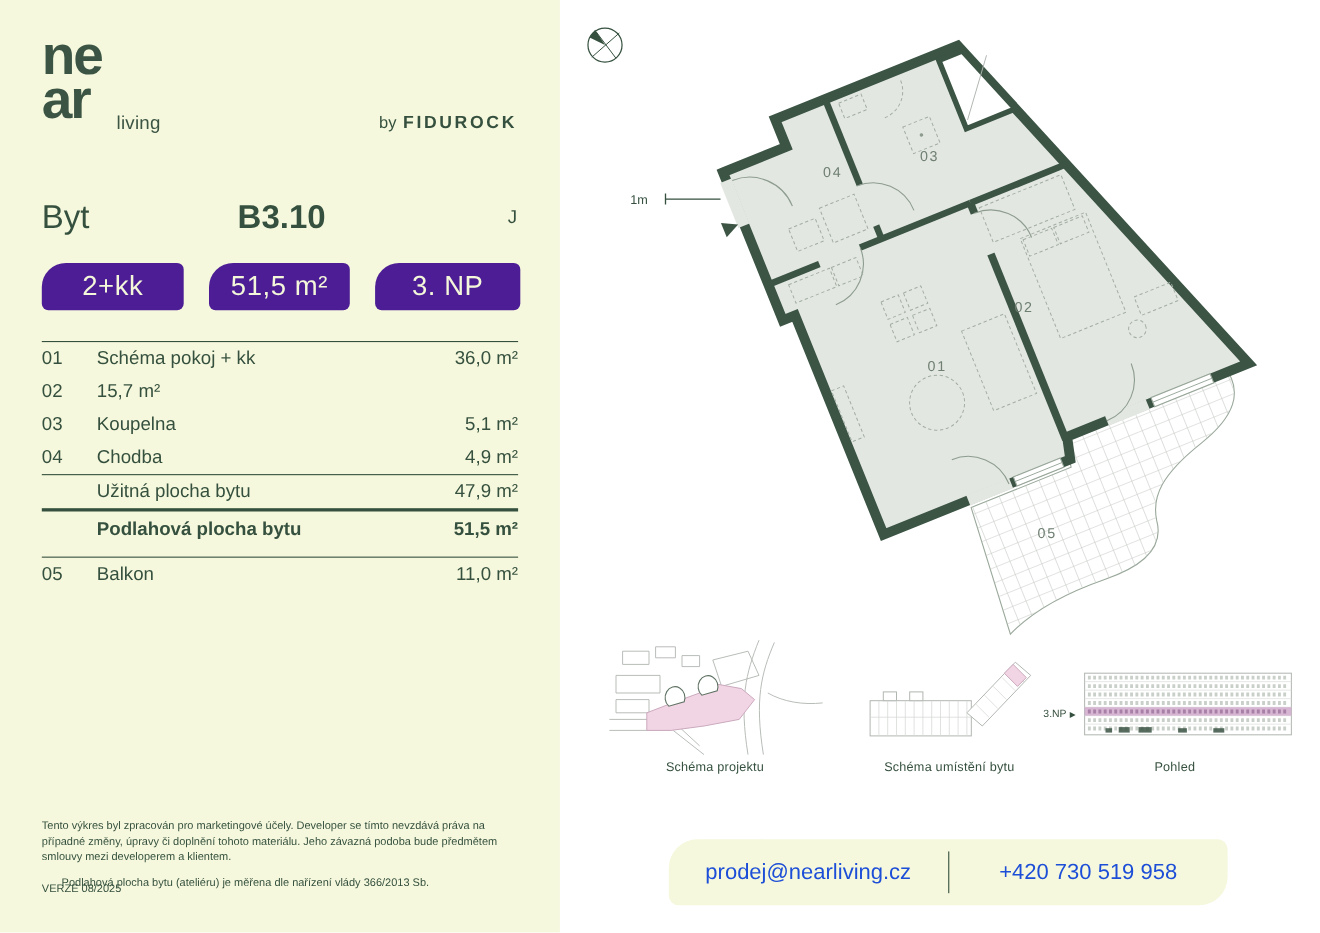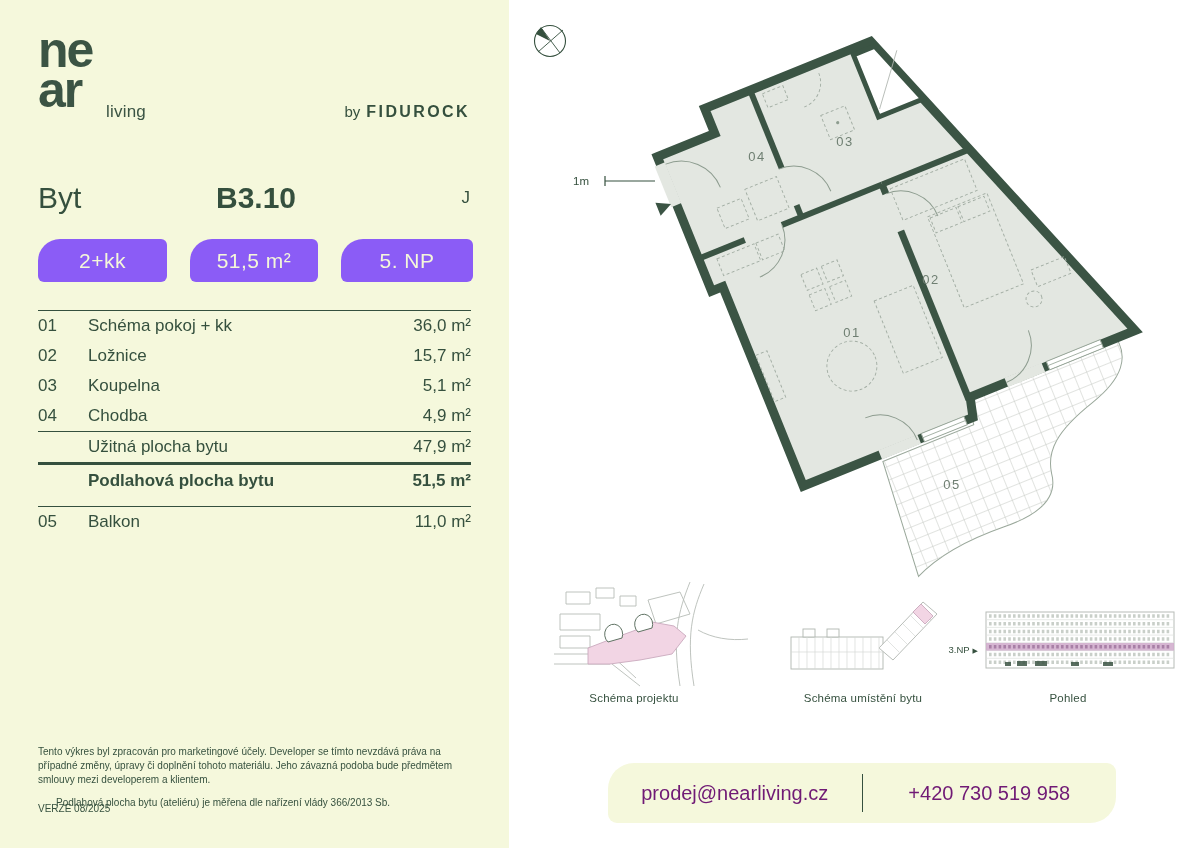--- a/index.html
+++ b/index.html
@@ -29,24 +29,24 @@
   }
   .byline .by { font-size:15px; font-weight:400; margin-right:6px; }
   .byline .fidurock { font-size:16px; font-weight:bold; letter-spacing:2.4px; }
 
   .hdr { position:absolute; left:38px; top:181px; width:432px; height:34px; }
   .hdr-type  { position:absolute; left:0; top:0; font-size:30px; font-weight:500; }
   .hdr-code  { position:absolute; left:150px; top:0; font-size:30px; font-weight:700;margin-left:28px; }
   .hdr-orient{ position:absolute; right:0; top:7px; font-size:17px; font-weight:400; }
 
   .badge {
-    position:absolute; top:239px; height:43px; background:#8b5cf6;
+    position:absolute; top:239px; height:43px; background:#4c1d95;
     border-radius:22px 6px 6px 6px; color:#f4f7da;
     display:flex; align-items:center; justify-content:center;
-    font-size:21px; letter-spacing:0.5px;
+    font-size:25px; letter-spacing:0.5px;
   }
   #badge-layout { left:38px;  width:129px; }
   #badge-area   { left:190px; width:128px; }
   #badge-floor  { left:341px; width:132px; }
 
   .tbl { position:absolute; left:38px; top:310px; width:433px;
          border-top:1px solid #35503e; font-size:17px; }
   .trow { display:flex; align-items:center; height:30px; }
   .trow .tnum  { width:50px; }
   .trow .tname { flex:1; }
@@ -64,33 +64,33 @@
 
   
   #plan-svg  { position:absolute; left:509px; top:0; }
   #site-svg  { position:absolute; left:552px; top:578px; }
   #plate-svg { position:absolute; left:783px; top:582px; }
   #elev-svg  { position:absolute; left:983px; top:606px; }
   .schem-caption {
     position:absolute; top:692px; text-align:center; font-size:11.5px;
     color:#35503e; letter-spacing:0.2px;
   }
-  #cap-project  { left:536px; width:196px; }
+  #cap-project  { left:552px; width:196px; }
   #cap-location { left:767px; width:192px; }
   #cap-view     { left:972px; width:192px; }
   #floor-marker {
     position:absolute; left:926px; top:644px; width:52px; text-align:right;
     font-size:9.5px; color:#35503e;
   }
   #floor-marker .arrow { font-size:7px; margin-left:3px; }
 
   #contact-bar {
     position:absolute; left:608px; top:763px; width:508px; height:60px;
     background:#f5f8dc; border-radius:26px 9px 26px 9px;
-    display:flex; align-items:center; font-size:20px; color:#701a75;
+    display:flex; align-items:center; font-size:20px; color:#1d4ed8;
   }
   #contact-bar .half { flex:1; text-align:center; cursor:pointer; }
   #contact-divider { width:1px; height:38px; background:#35503e; }
 
   svg text { font-family:"Liberation Sans", sans-serif; }
   .room-label { fill:#6f7f72; font-size:13px; letter-spacing:1.5px; }
 </style>
 </head>
 <body>
 
@@ -111,31 +111,30 @@
     </div>
 
     <div class="hdr">
       <span class="hdr-type">Byt</span>
       <span class="hdr-code">B3.10</span>
       <span class="hdr-orient">J</span>
     </div>
 
     <div class="badge" id="badge-layout">2+kk</div>
     <div class="badge" id="badge-area">51,5 m²</div>
-    <div class="badge" id="badge-floor">5. NP</div>
+    <div class="badge" id="badge-floor">3. NP</div>
 
     <div class="tbl">
       <div class="trow">
         <span class="tnum">01</span>
         <span class="tname">Schéma pokoj + kk</span>
         <span class="tarea">36,0 m²</span>
       </div>
       <div class="trow">
         <span class="tnum">02</span>
-        <span class="tname">Ložnice</span>
         <span class="tarea">15,7 m²</span>
       </div>
       <div class="trow">
         <span class="tnum">03</span>
         <span class="tname">Koupelna</span>
         <span class="tarea">5,1 m²</span>
       </div>
       <div class="trow">
         <span class="tnum">04</span>
         <span class="tname">Chodba</span>

